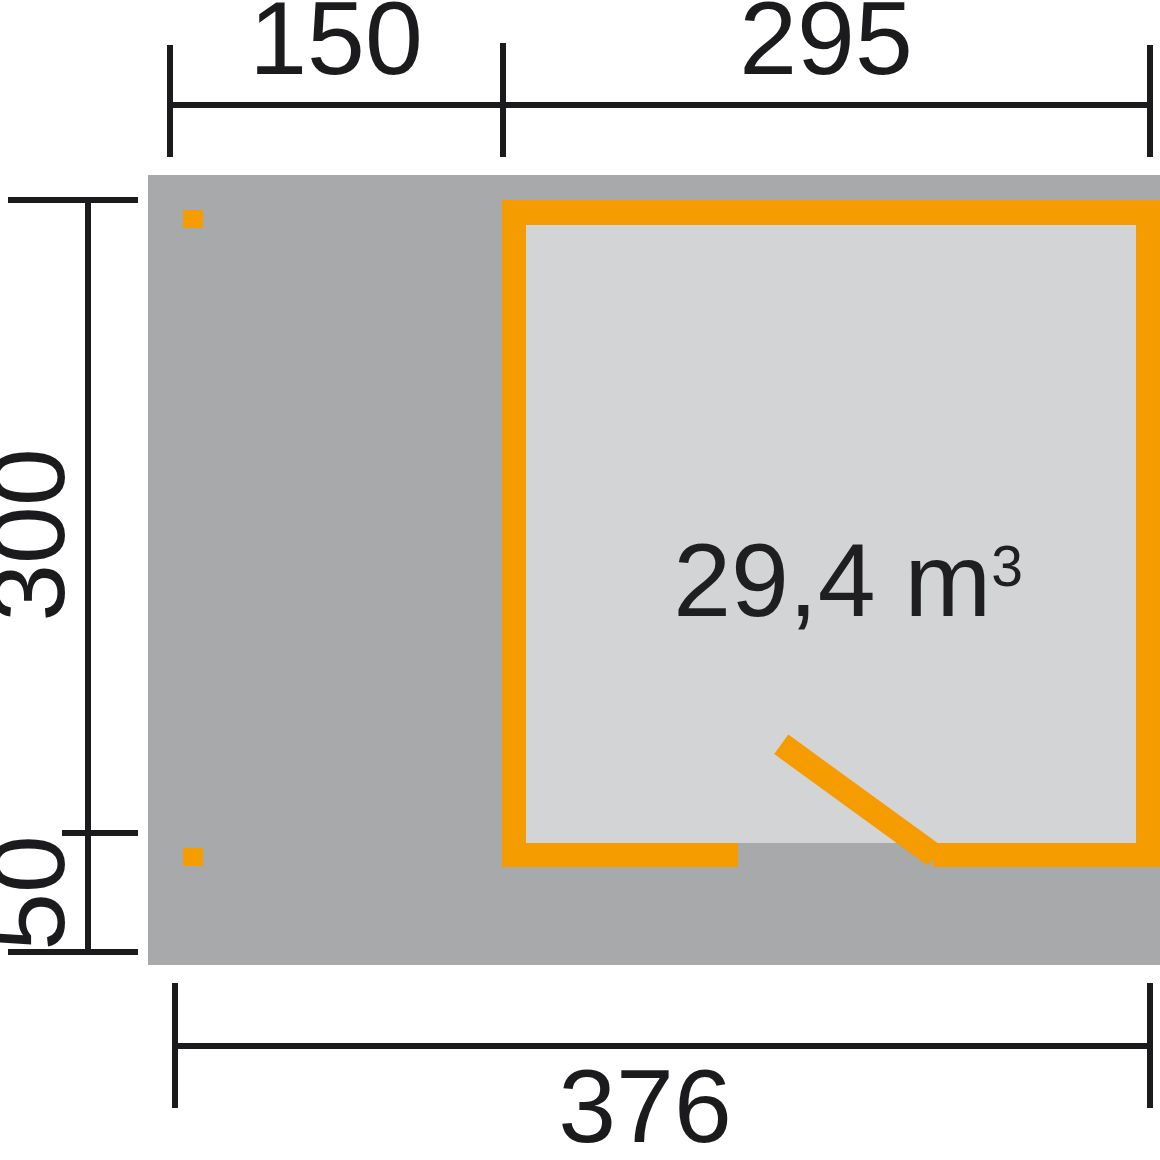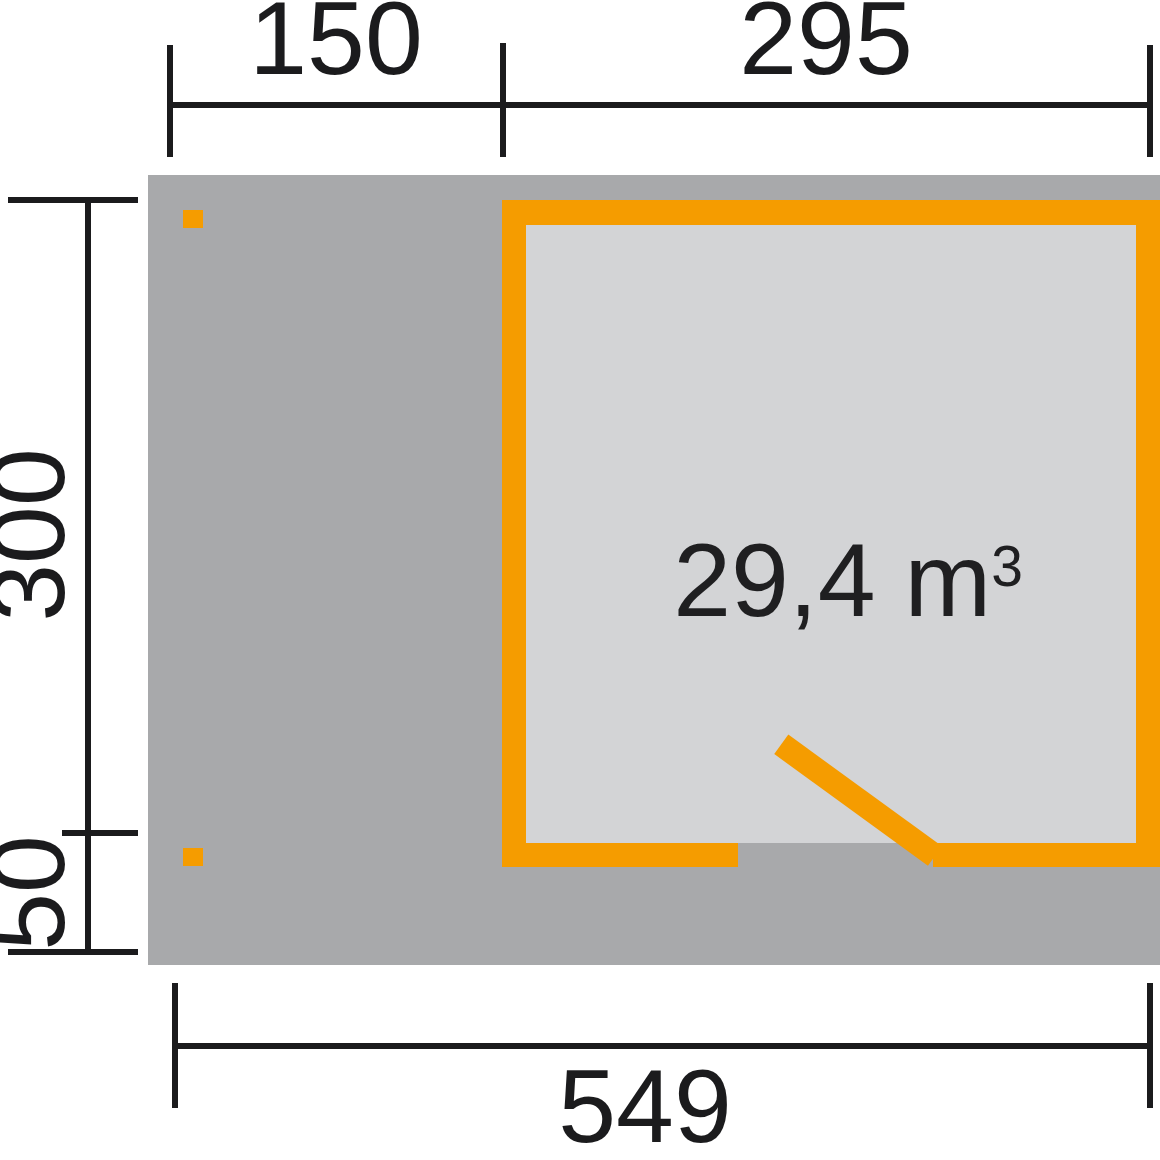--- a/index.html
+++ b/index.html
@@ -143,15 +143,15 @@
   <div class="abs vlabel lbl-300">
       <span>300</span>
     </div>
   <div class="abs vlabel lbl-50">
       <span>50</span>
     </div>
 
   <div class="abs dim dim-bot-line"></div>
   <div class="abs dim dim-bot-tick-l"></div>
   <div class="abs dim dim-bot-tick-r"></div>
-  <div class="abs dim-label lbl-445">549</div>
+  <div class="abs dim-label lbl-445">376</div>
 
 </div>
 
 </body></html>

